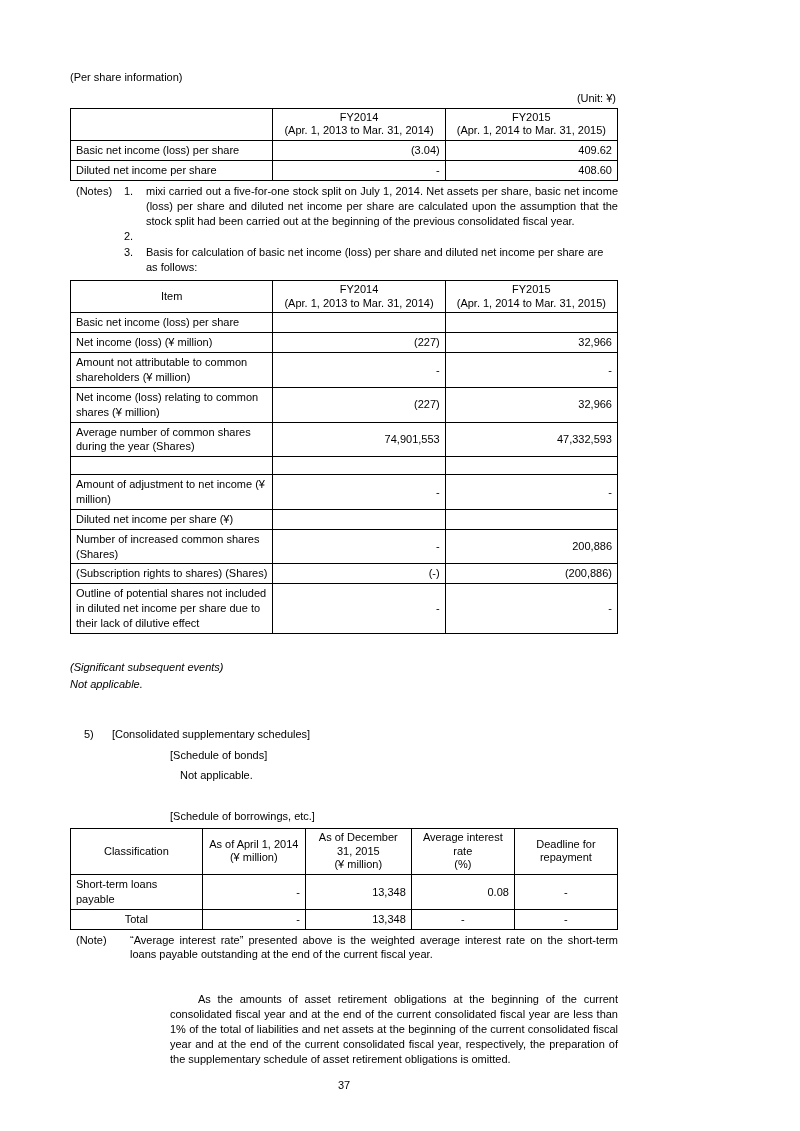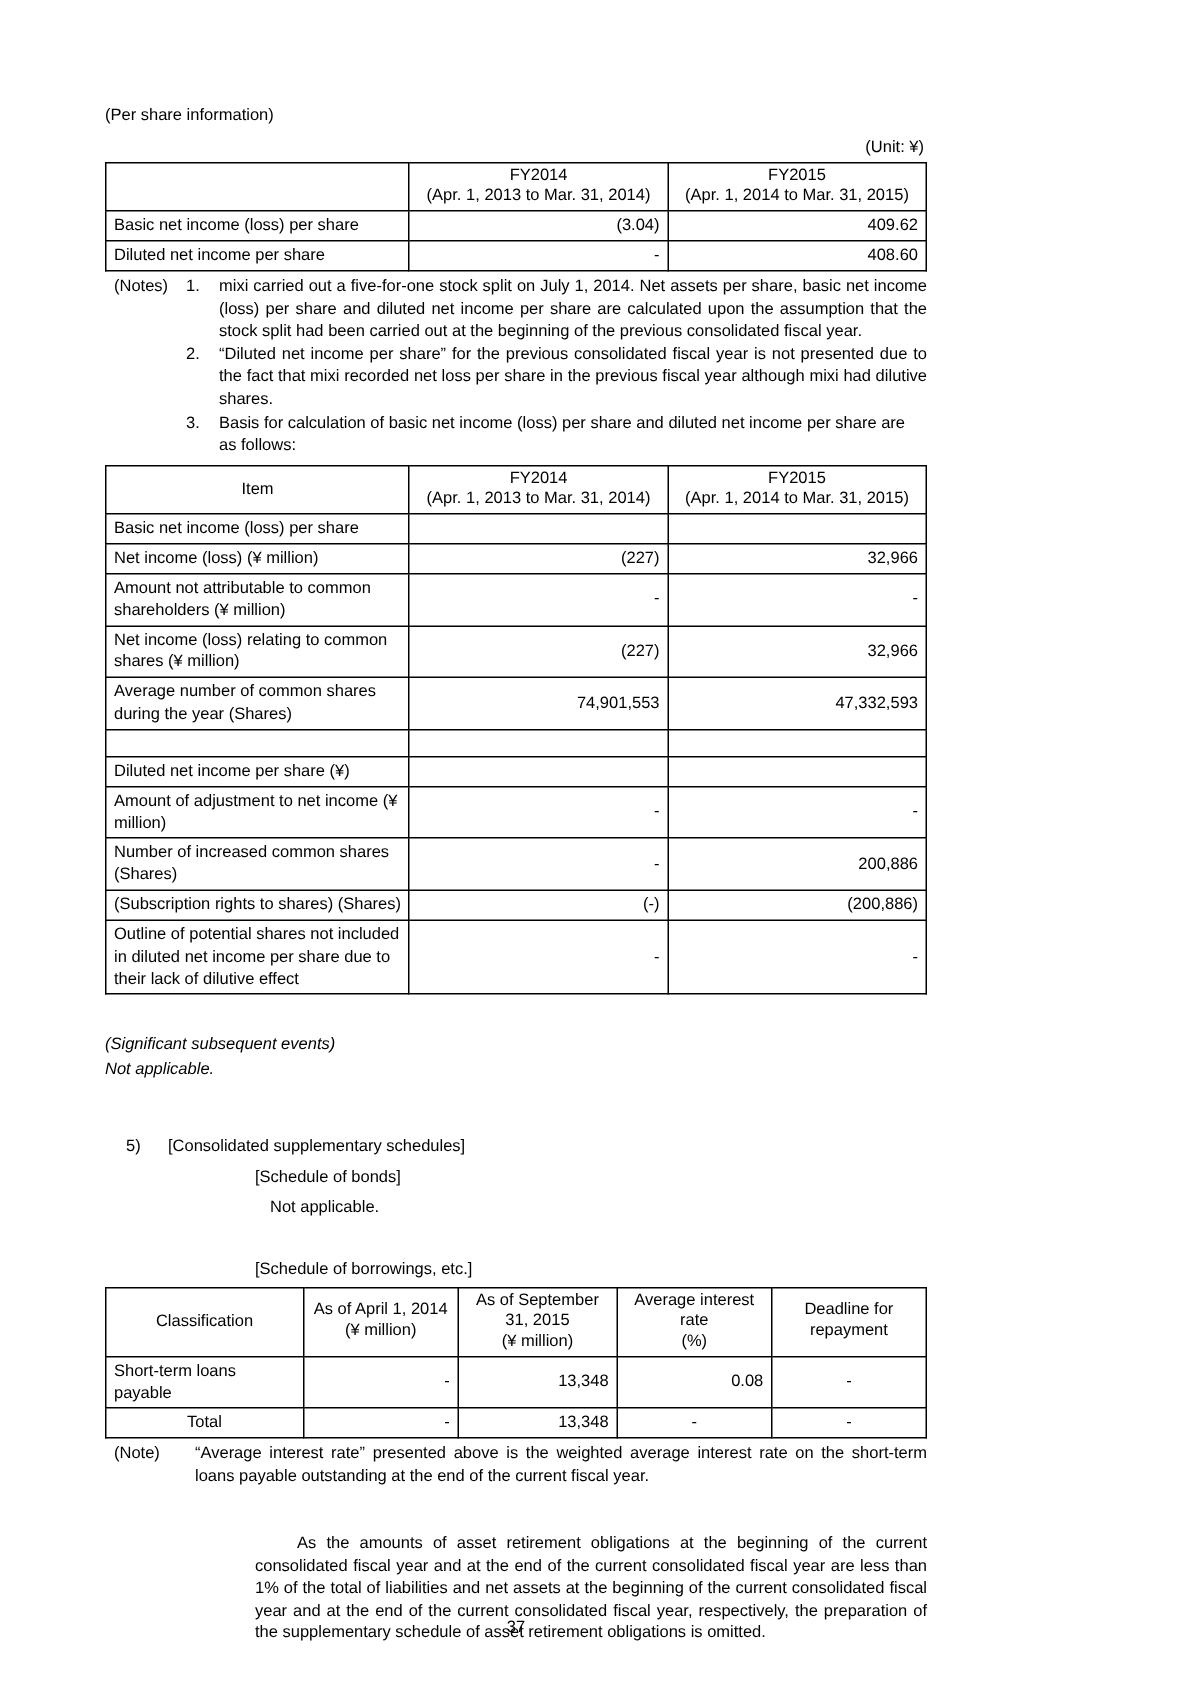--- a/index.html
+++ b/index.html
@@ -163,21 +163,20 @@
 
   <div class="notes">
     <div class="note-row">
       <div class="note-label">(Notes)</div>
       <div class="note-num">1.</div>
       <div class="note-body">mixi carried out a five-for-one stock split on July 1, 2014. Net assets per share, basic net income (loss) per share and diluted net income per share are calculated upon the assumption that the stock split had been carried out at the beginning of the previous consolidated fiscal year.</div>
     </div>
     <div class="note-row">
       <div class="note-label"></div>
       <div class="note-num">2.</div>
-      <div class="note-body">“Diluted net income per share” for the previous consolidated fiscal year is not presented due to the fact that mixi recorded net loss per share in the previous fiscal year although mixi had dilutive shares.</div>
     </div>
     <div class="note-row">
       <div class="note-label"></div>
       <div class="note-num">3.</div>
       <div class="note-body nojust">Basis for calculation of basic net income (loss) per share and diluted net income per share are as follows:</div>
     </div>
   </div>
 
   <div style="height:4px"></div>
 
@@ -224,28 +223,28 @@
         <td class="l cellpad-sm ind-1">Average number of common shares during the year (Shares)</td>
         <td class="r cellpad-sm">74,901,553</td>
         <td class="r cellpad-sm">47,332,593</td>
       </tr>
       <tr class="blankrow">
         <td class="l cellpad-sm"></td>
         <td class="r cellpad-sm"></td>
         <td class="r cellpad-sm"></td>
       </tr>
       <tr>
+        <td class="l cellpad-sm ind-1">Amount of adjustment to net income (¥ million)</td>
+        <td class="r cellpad-sm">-</td>
+        <td class="r cellpad-sm">-</td>
+      </tr>
+      <tr>
         <td class="l cellpad-sm">Diluted net income per share (¥)</td>
         <td class="r cellpad-sm"></td>
         <td class="r cellpad-sm"></td>
-      </tr>
-      <tr>
-        <td class="l cellpad-sm ind-1">Amount of adjustment to net income (¥ million)</td>
-        <td class="r cellpad-sm">-</td>
-        <td class="r cellpad-sm">-</td>
       </tr>
       <tr>
         <td class="l cellpad-sm ind-1">Number of increased common shares (Shares)</td>
         <td class="r cellpad-sm">-</td>
         <td class="r cellpad-sm">200,886</td>
       </tr>
       <tr>
         <td class="l cellpad-sm ind-1">(Subscription rights to shares) (Shares)</td>
         <td class="r cellpad-sm">(-)</td>
         <td class="r cellpad-sm">(200,886)</td>
@@ -293,21 +292,21 @@
       <col style="width:18%">
     </colgroup>
     <tbody>
       <tr>
         <td class="c">Classification</td>
         <td class="c two-line">
           <div>As of April 1, 2014</div>
           <div>(¥ million)</div>
         </td>
         <td class="c two-line">
-          <div>As of September 31, 2015</div>
+          <div>As of December 31, 2015</div>
           <div>(¥ million)</div>
         </td>
         <td class="c two-line">
           <div>Average interest rate</div>
           <div>(%)</div>
         </td>
         <td class="c two-line">
           <div>Deadline for</div>
           <div>repayment</div>
         </td>

